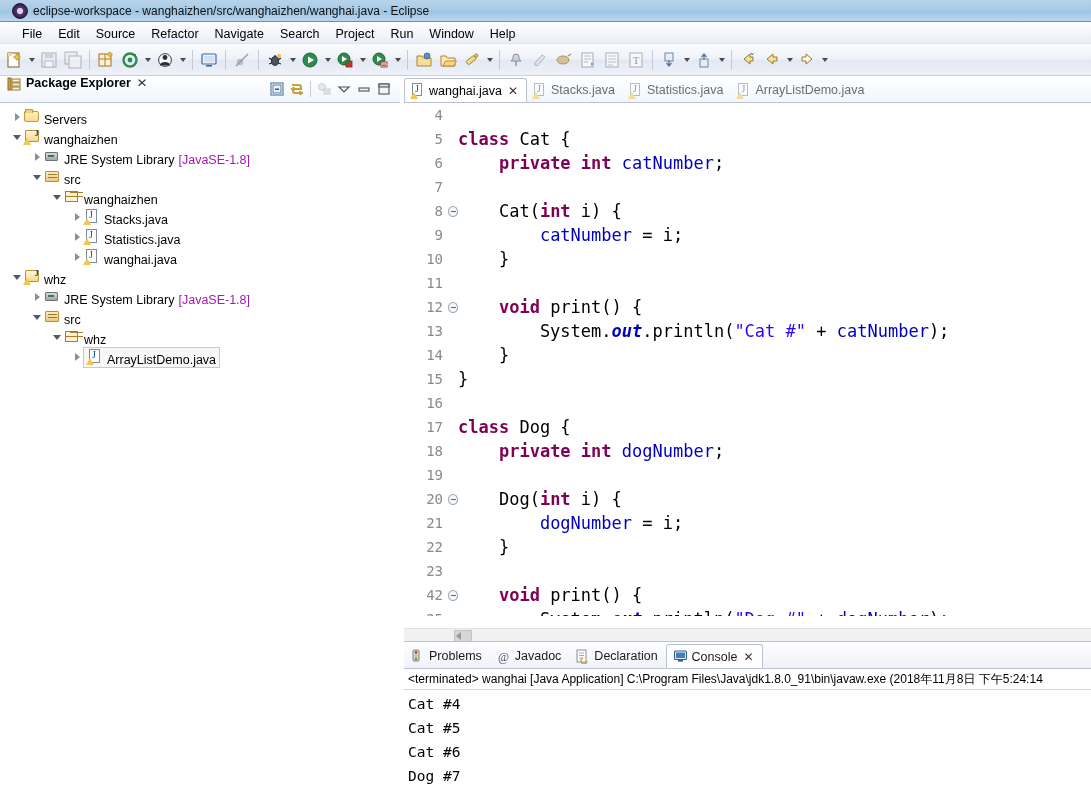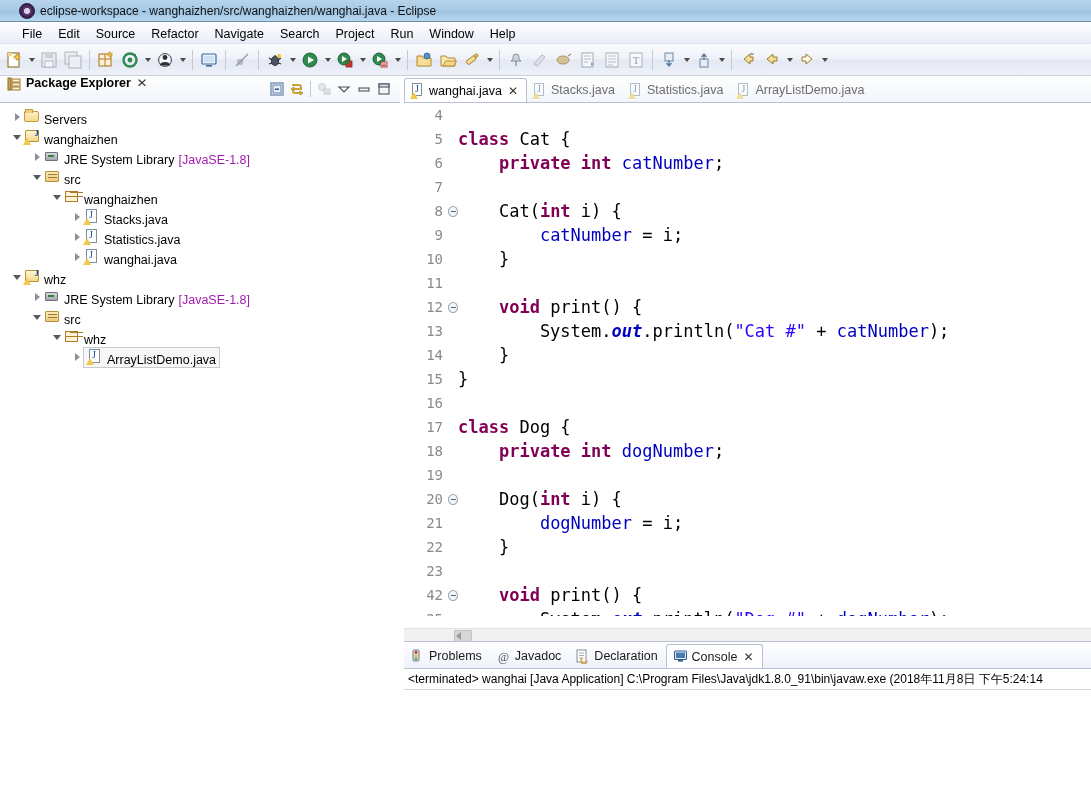--- a/index.html
+++ b/index.html
@@ -12,21 +12,21 @@
     font-size: 12px;
   }
   #app { position: relative; width: 1091px; height: 806px; }
 
   
   #titlebar {
     height: 22px;
     background: linear-gradient(to bottom, #b6d3ea 0%, #a9cbe6 42%, #9fc5e3 55%, #b9d7ef 100%);
     border-bottom: 1px solid #6a8fa8;
     display: flex; align-items: center;
-    padding-left: 19px;
+    padding-left: 12px;
     position: relative;
   }
   #titlebar .tlogo {
     width: 16px; height: 16px; margin-right: 5px; flex: none;
     border-radius: 50%;
     background: radial-gradient(circle at 50% 50%, #f3f0f8 0%, #f3f0f8 26%, #5b3a78 30%, #3c2450 62%, #2a1838 100%);
     border: 1px solid #2a1838;
     position: relative;
   }
   #titlebar .tlogo::after {
@@ -907,17 +907,23 @@
                   <rect x="3" y="3.5" width="9" height="5.5" fill="#4b7ab0"></rect>
                   <rect x="5" y="11" width="5" height="1.6" fill="#2d5f91"></rect>
                 </svg></span>
               <span>Console</span>
               <span class="xmark">✕</span>
             </div>
           </div>
         <div id="con-tabline"></div>
         <div id="con-status">&lt;terminated&gt; wanghai [Java Application] C:\Program Files\Java\jdk1.8.0_91\bin\javaw.exe (2018年11月8日 下午5:24:14</div>
         <div id="con-sep"></div>
+        <div id="con-out">
+            <div class="oline">Cat #4</div>
+            <div class="oline">Cat #5</div>
+            <div class="oline">Cat #6</div>
+            <div class="oline">Dog #7</div>
+          </div>
       </div>
 
     </div>
   </div>
 </div>
 
 </body></html>

